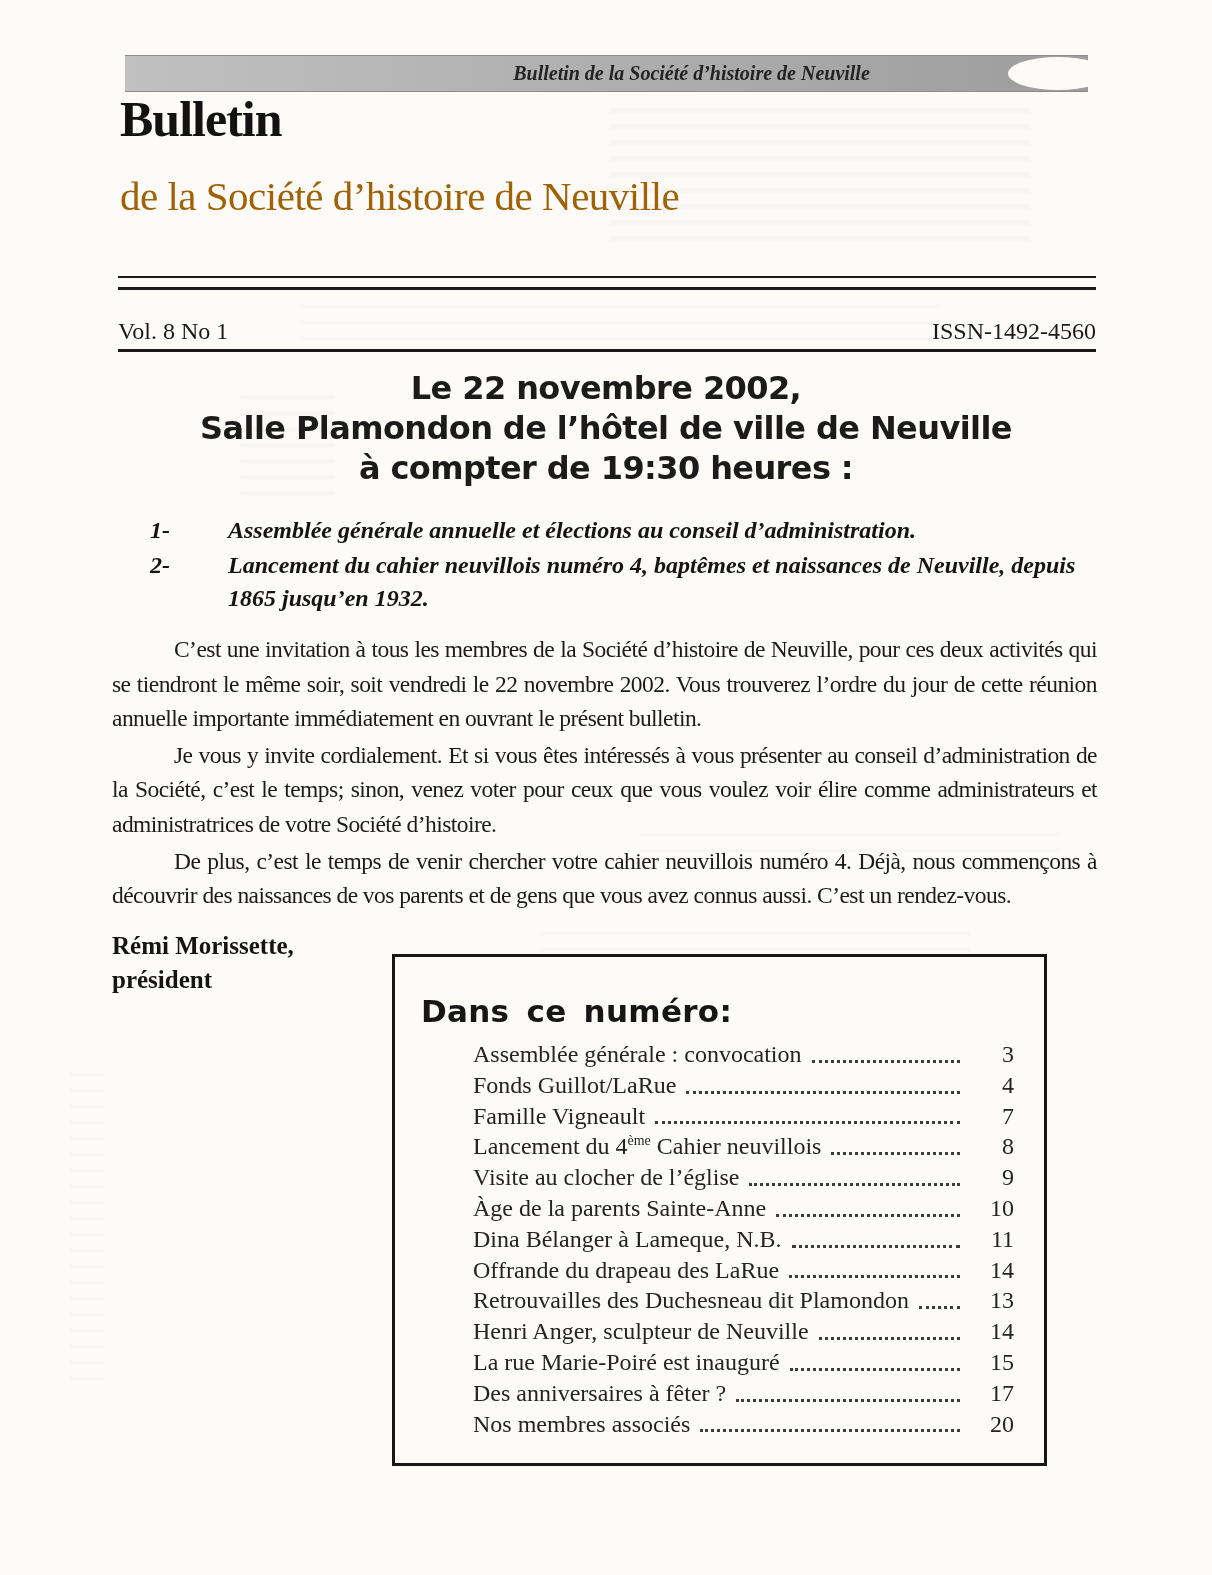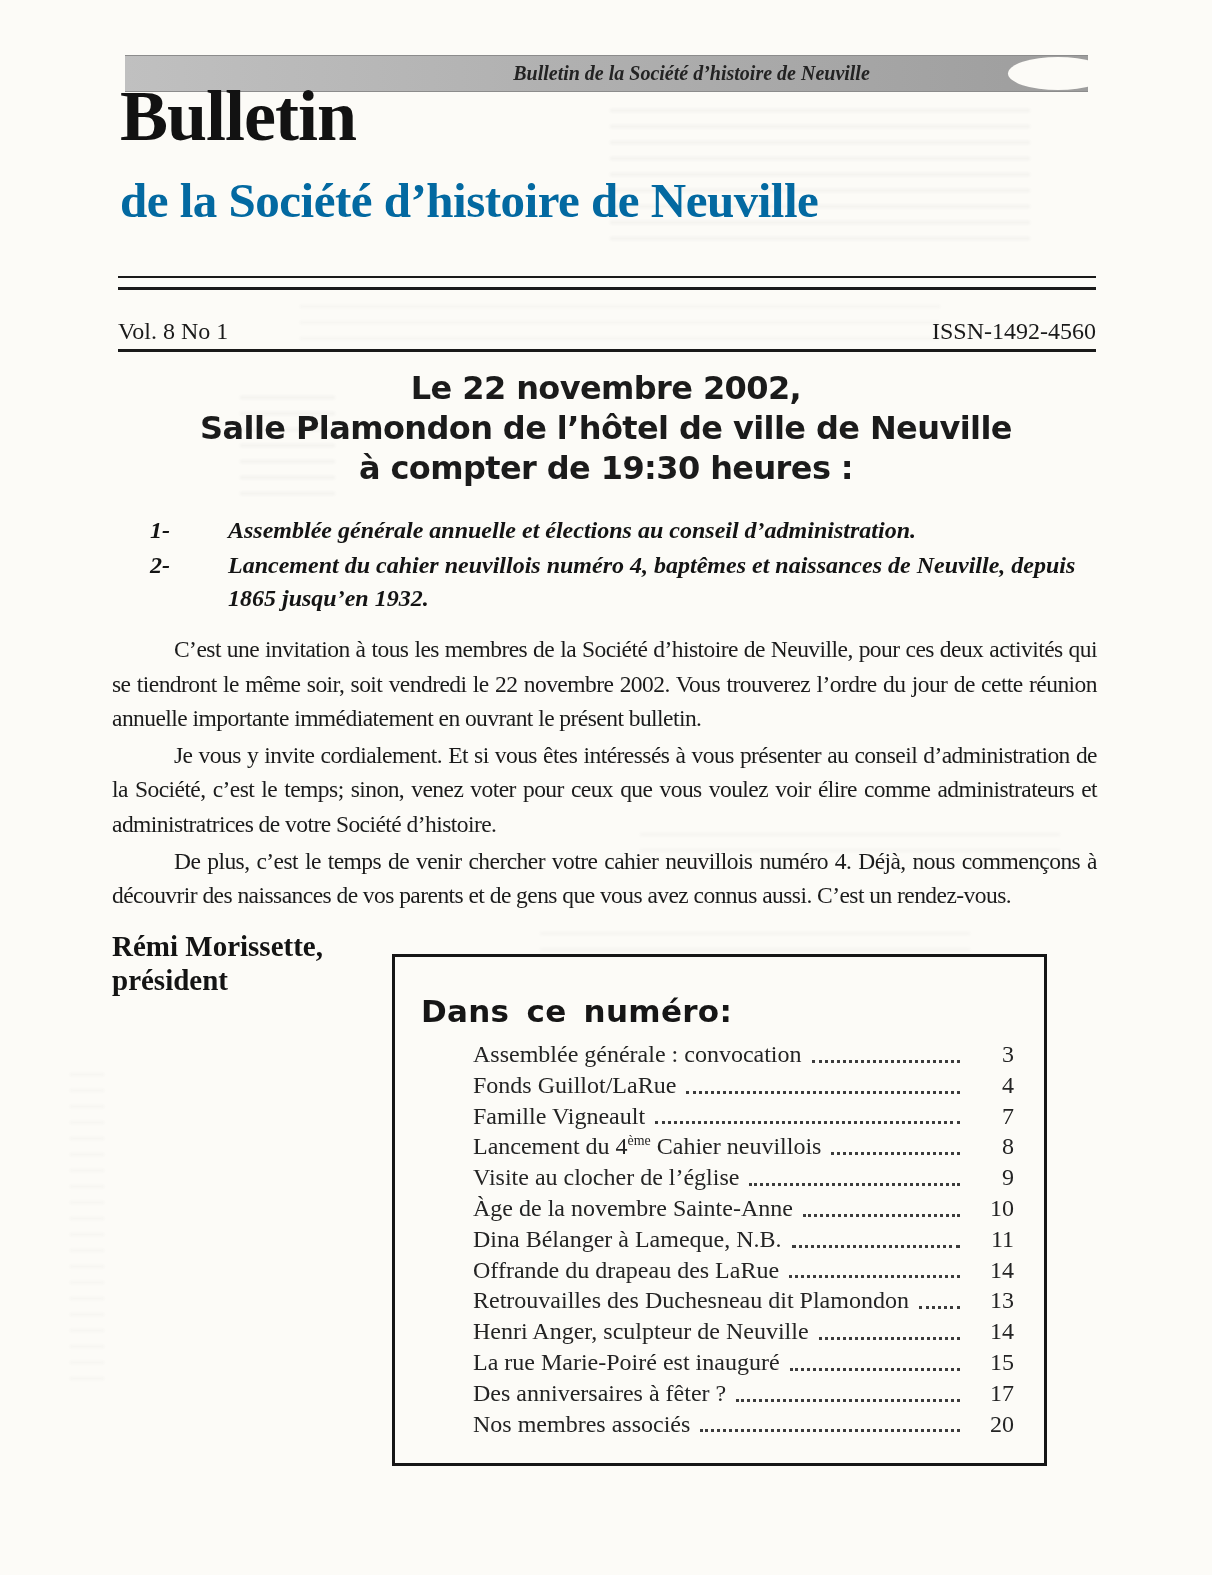--- a/index.html
+++ b/index.html
@@ -14,24 +14,24 @@
   .banner{position:absolute;left:125px;top:55px;width:963px;height:37px;
           background:linear-gradient(to right,#c0c0c0,#adadad 55%,#9d9d9d);
           box-shadow:inset 0 1px 0 #8c8c8c, inset 0 -1px 0 #8c8c8c;}
   .banner-text{width:100%;height:37px;line-height:37px;text-align:center;text-indent:170px;
           font-family:"Liberation Serif",serif;font-style:italic;font-weight:bold;
           font-size:20px;color:#232323;}
   .crescent{position:absolute;right:-20px;top:2px;width:100px;height:33px;
           background:#fcfbf7;border-radius:50%;}
 
   
-  .mh1{position:absolute;left:120px;top:80px;font-size:72px;font-weight:bold;
+  .mh1{position:absolute;left:120px;top:94px;font-size:50px;font-weight:bold;
        letter-spacing:-1px;color:#121212;line-height:1;}
-  .mh2{position:absolute;left:120px;top:176px;font-size:49px;font-weight:bold;
-       letter-spacing:-0.5px;color:#0369a1;line-height:1;}
+  .mh2{position:absolute;left:120px;top:176px;font-size:41px;font-weight:normal;
+       letter-spacing:-0.5px;color:#a16207;line-height:1;}
 
   
   .rule{position:absolute;left:118px;width:978px;background:#1a1a1a;}
   .r1{top:276px;height:2px;}
   .r2{top:287px;height:3px;}
   .r3{top:349px;height:3px;}
   .vol-row{position:absolute;left:118px;top:302px;width:978px;height:42px;
        display:flex;align-items:center;font-size:24px;color:#1a1a1a;}
   .vol-row span{flex:1;margin-top:16px;}
   .vol{text-align:left;}
@@ -48,21 +48,21 @@
        font-weight:bold;font-style:italic;font-size:24px;line-height:33px;color:#141414;}
   .a-row{display:flex;margin-bottom:2px;}
   .a-num{flex:0 0 78px;}
   .a-text{flex:1;}
 
   
   .bodycol{position:absolute;left:112px;top:632px;width:985px;
        font-size:23.5px;letter-spacing:-0.55px;line-height:34.6px;
        text-align:justify;color:#1b1b1b;}
   .bodycol p{margin:0 0 2px 0;text-indent:62px;}
-  .sig{margin-top:16px;font-weight:bold;font-size:29px;line-height:34px;
+  .sig{margin-top:16px;font-weight:bold;font-size:25px;line-height:34px;
        letter-spacing:0;text-indent:0;color:#141414;}
 
   
   .tocbox{position:absolute;left:392px;top:954px;width:655px;height:512px;
        border:3px solid #161616;background:#fcfbf7;box-sizing:border-box;}
   .toc-head{margin:36px 0 0 26px;font-family:"DejaVu Sans",sans-serif;font-weight:bold;
        font-size:31px;letter-spacing:0.3px;word-spacing:6px;color:#161616;}
   .toc-list{margin:10px 30px 0 78px;}
   .toc-row{display:flex;line-height:30.8px;font-size:24px;color:#242424;}
   .t-title{white-space:nowrap;}
@@ -152,21 +152,21 @@
     <span class="t-page">8</span>
   </div>
 
   <div class="toc-row">
     <span class="t-title"><span class="t-label">Visite au clocher de l’église</span></span>
     <span class="t-leader"></span>
     <span class="t-page">9</span>
   </div>
 
   <div class="toc-row">
-    <span class="t-title"><span class="t-label">Àge de la novembre Sainte-Anne</span></span>
+    <span class="t-title"><span class="t-label">Àge de la parents Sainte-Anne</span></span>
     <span class="t-leader"></span>
     <span class="t-page">10</span>
   </div>
 
   <div class="toc-row">
     <span class="t-title"><span class="t-label">Dina Bélanger à Lameque, N.B.</span></span>
     <span class="t-leader"></span>
     <span class="t-page">11</span>
   </div>
 

